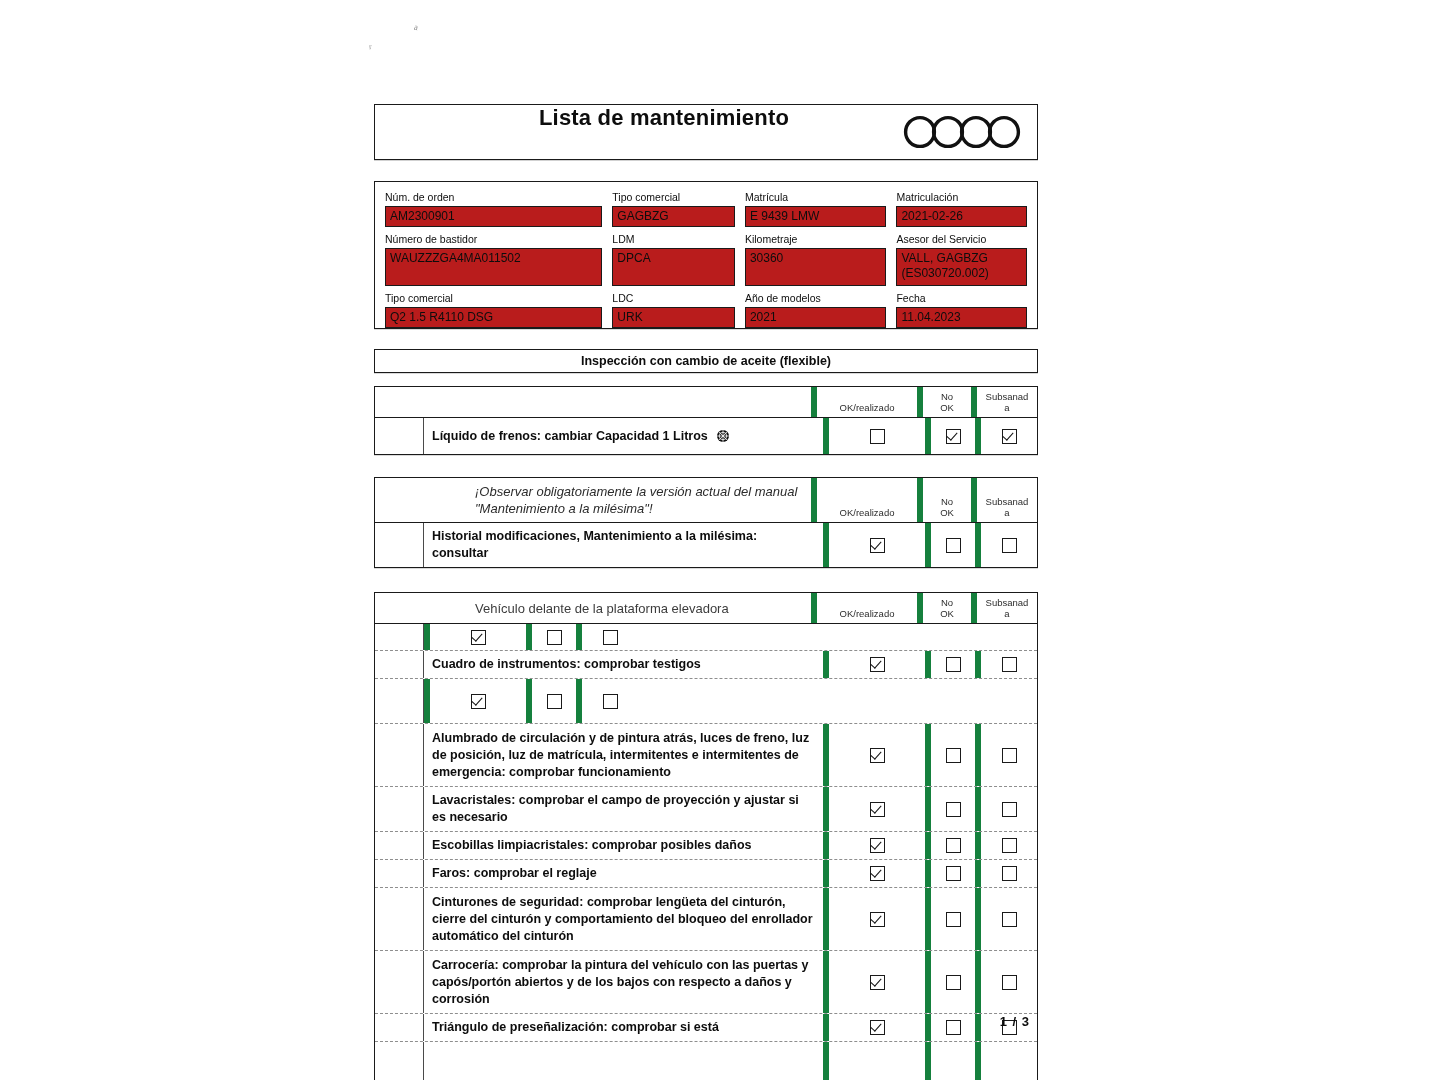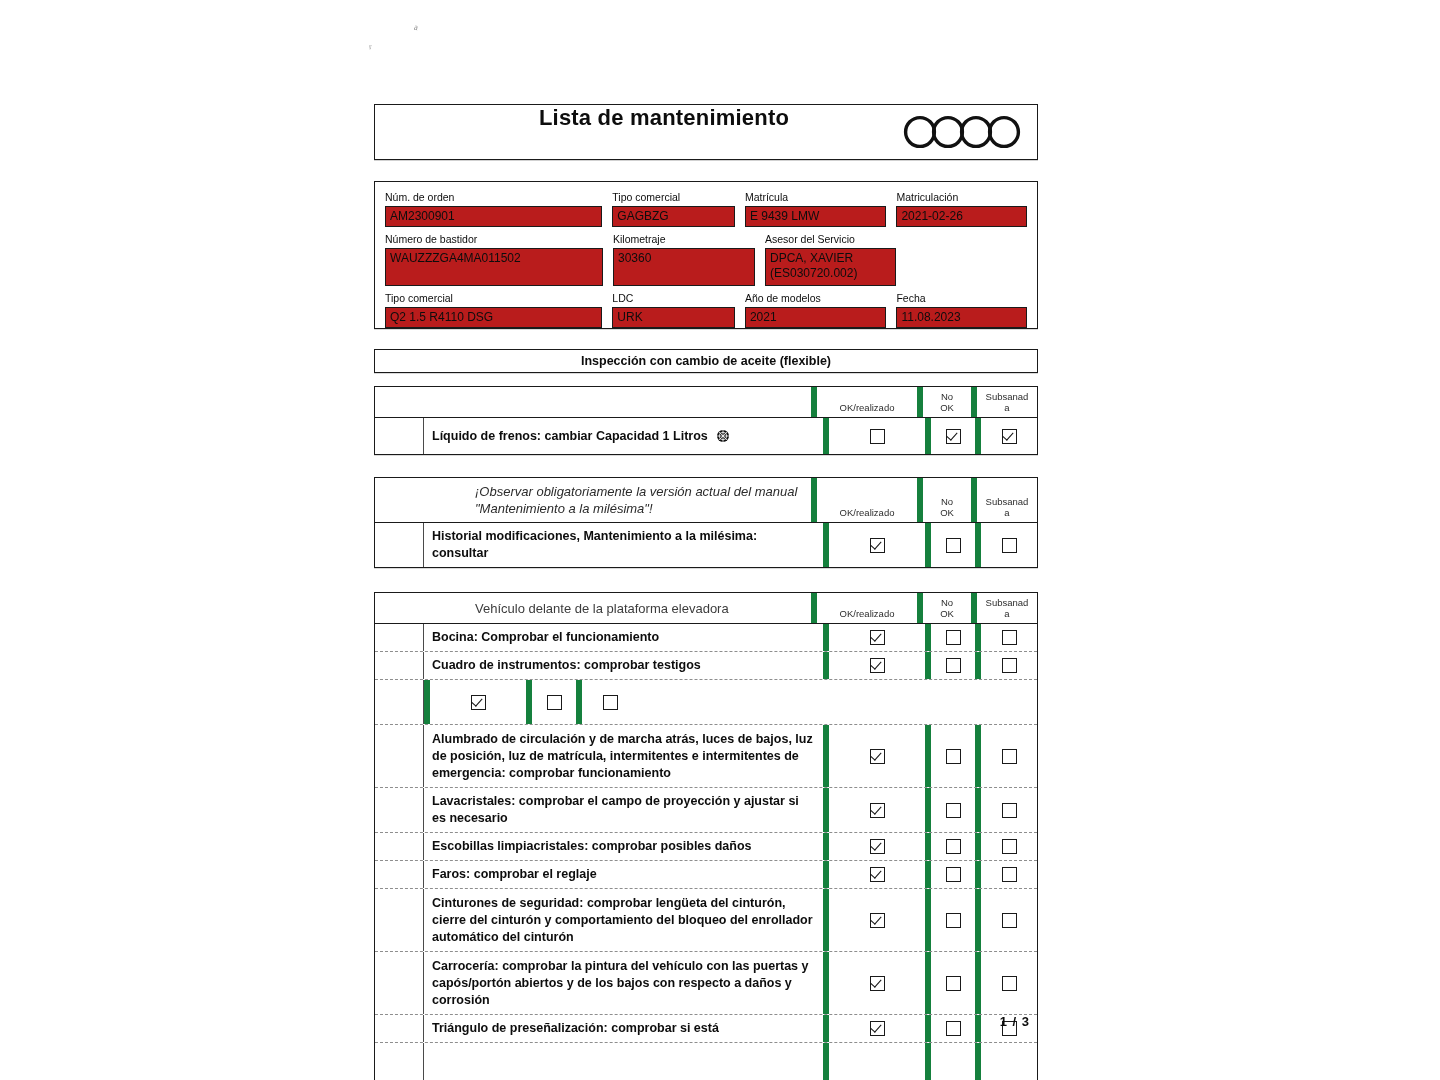--- a/index.html
+++ b/index.html
@@ -257,47 +257,51 @@
         <div class="info-label">Matriculación</div>
         <div class="info-value">2021-02-26</div>
       </div>
     </div>
 
     <div class="info-row tall">
       <div class="info-cell c1">
         <div class="info-label">Número de bastidor</div>
         <div class="info-value">WAUZZZGA4MA011502</div>
       </div>
+      <div class="info-cell c2">
+        <div class="info-label">LDM</div>
+        <div class="info-value">DPCA</div>
+      </div>
       <div class="info-cell c3">
         <div class="info-label">Kilometraje</div>
         <div class="info-value">30360</div>
       </div>
       <div class="info-cell c4">
         <div class="info-label">Asesor del Servicio</div>
-        <div class="info-value">DPCA, XAVIER
+        <div class="info-value">VALL, GAGBZG
 (ES030720.002)</div>
       </div>
     </div>
 
     <div class="info-row">
       <div class="info-cell c1">
         <div class="info-label">Tipo comercial</div>
         <div class="info-value">Q2 1.5 R4110 DSG</div>
       </div>
       <div class="info-cell c2">
         <div class="info-label">LDC</div>
         <div class="info-value">URK</div>
       </div>
       <div class="info-cell c3">
         <div class="info-label">Año de modelos</div>
         <div class="info-value">2021</div>
       </div>
       <div class="info-cell c4">
         <div class="info-label">Fecha</div>
-        <div class="info-value">11.08.2023</div>
+        <div class="info-value">11.04.2023</div>
       </div>
     </div>
 
   </div>
 
   <div class="section-bar">Inspección con cambio de aceite (flexible)</div>
 
   <div class="table">
     <div class="row head-row">
       <div class="gutter"></div>
@@ -383,23 +387,20 @@
 OK</span>
         </div>
       <div class="check-col col-sub">
           <span class="hdr">Subsanad
 a</span>
         </div>
     </div>
 
     <div class="row">
       <div class="gutter"></div>
-      <div class="label-cell">
-        <span class="txt">Bocina: Comprobar el funcionamiento</span>
-      </div>
       <div class="check-col col-ok">
           <span class="cbx checked"></span>
         </div>
       <div class="check-col col-no">
           <span class="cbx"></span>
         </div>
       <div class="check-col col-sub">
           <span class="cbx"></span>
         </div>
     </div>
@@ -429,21 +430,21 @@
           <span class="cbx"></span>
         </div>
       <div class="check-col col-sub">
           <span class="cbx"></span>
         </div>
     </div>
 
     <div class="row" style="min-height:62px">
       <div class="gutter"></div>
       <div class="label-cell">
-        <span class="txt">Alumbrado de circulación y de marcha atrás, luces de bajos, luz de posición, luz de matrícula, intermitentes e intermitentes de emergencia: comprobar funcionamiento</span>
+        <span class="txt">Alumbrado de circulación y de pintura atrás, luces de freno, luz de posición, luz de matrícula, intermitentes e intermitentes de emergencia: comprobar funcionamiento</span>
       </div>
       <div class="check-col col-ok">
           <span class="cbx checked"></span>
         </div>
       <div class="check-col col-no">
           <span class="cbx"></span>
         </div>
       <div class="check-col col-sub">
           <span class="cbx"></span>
         </div>

